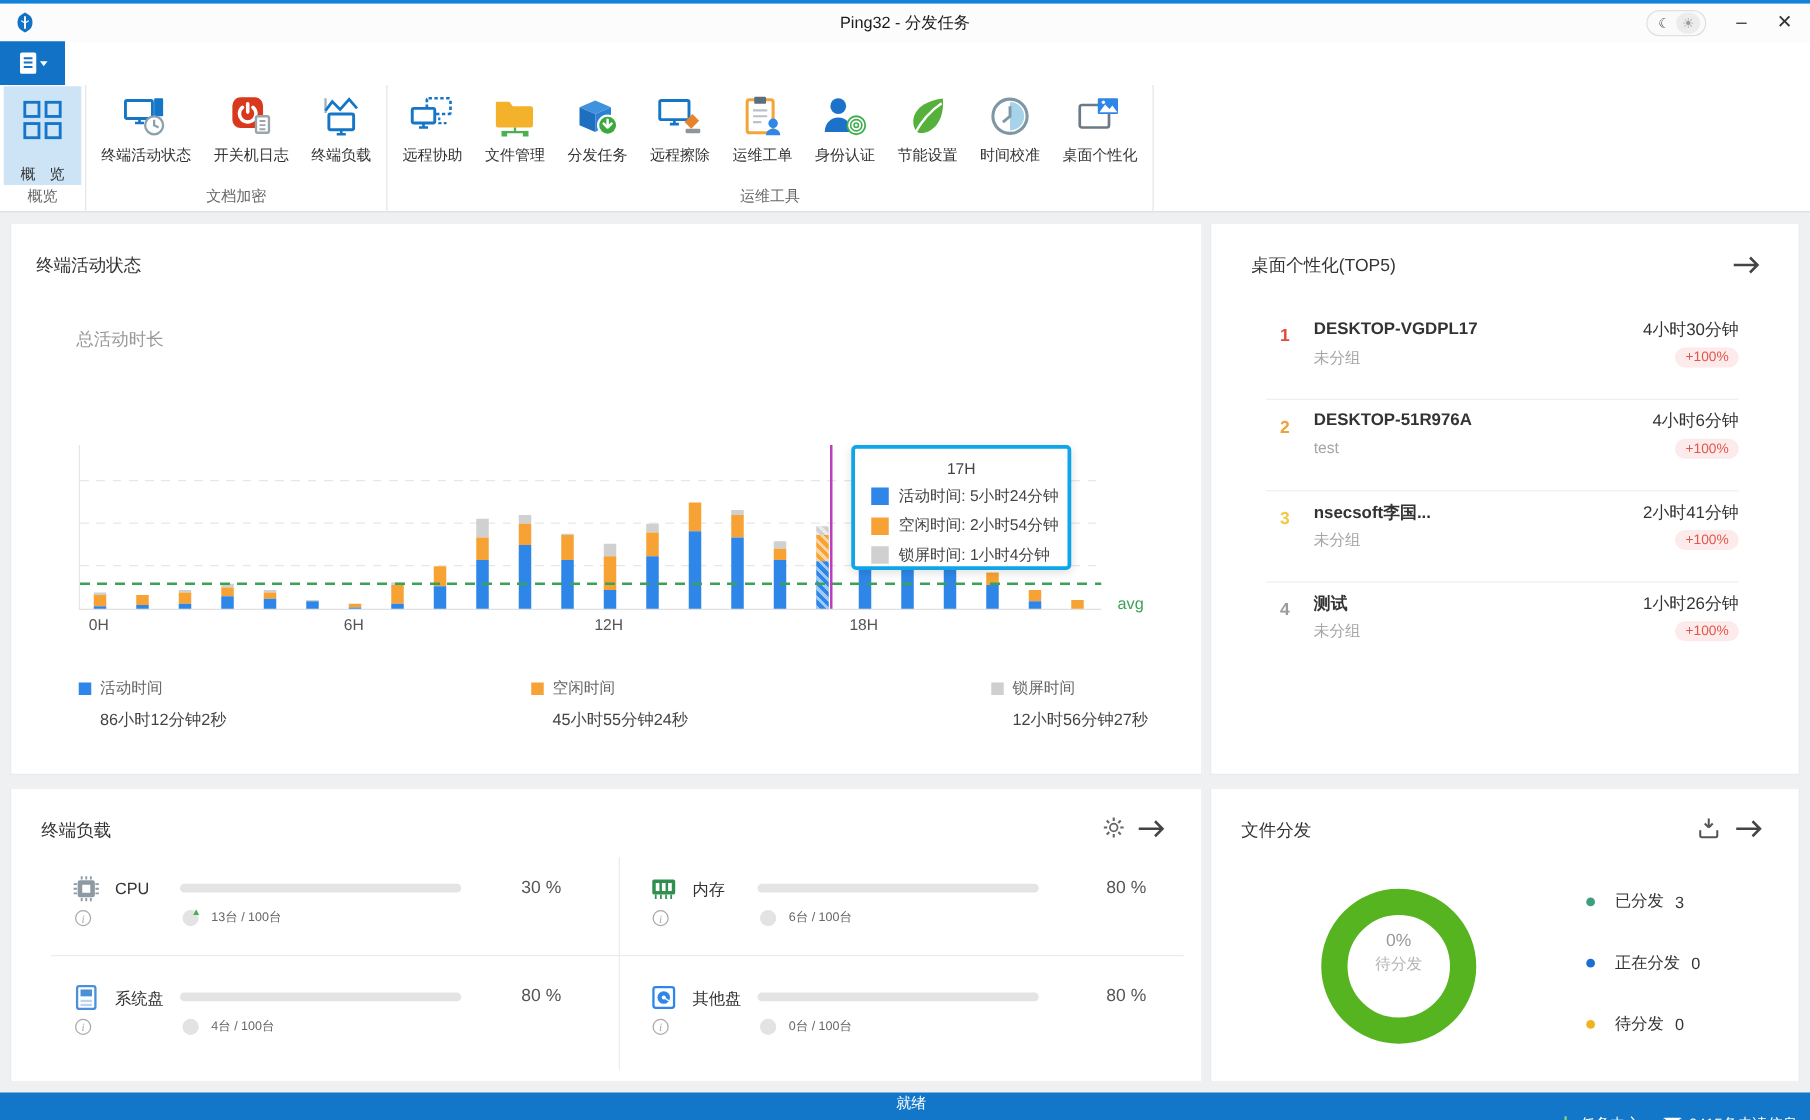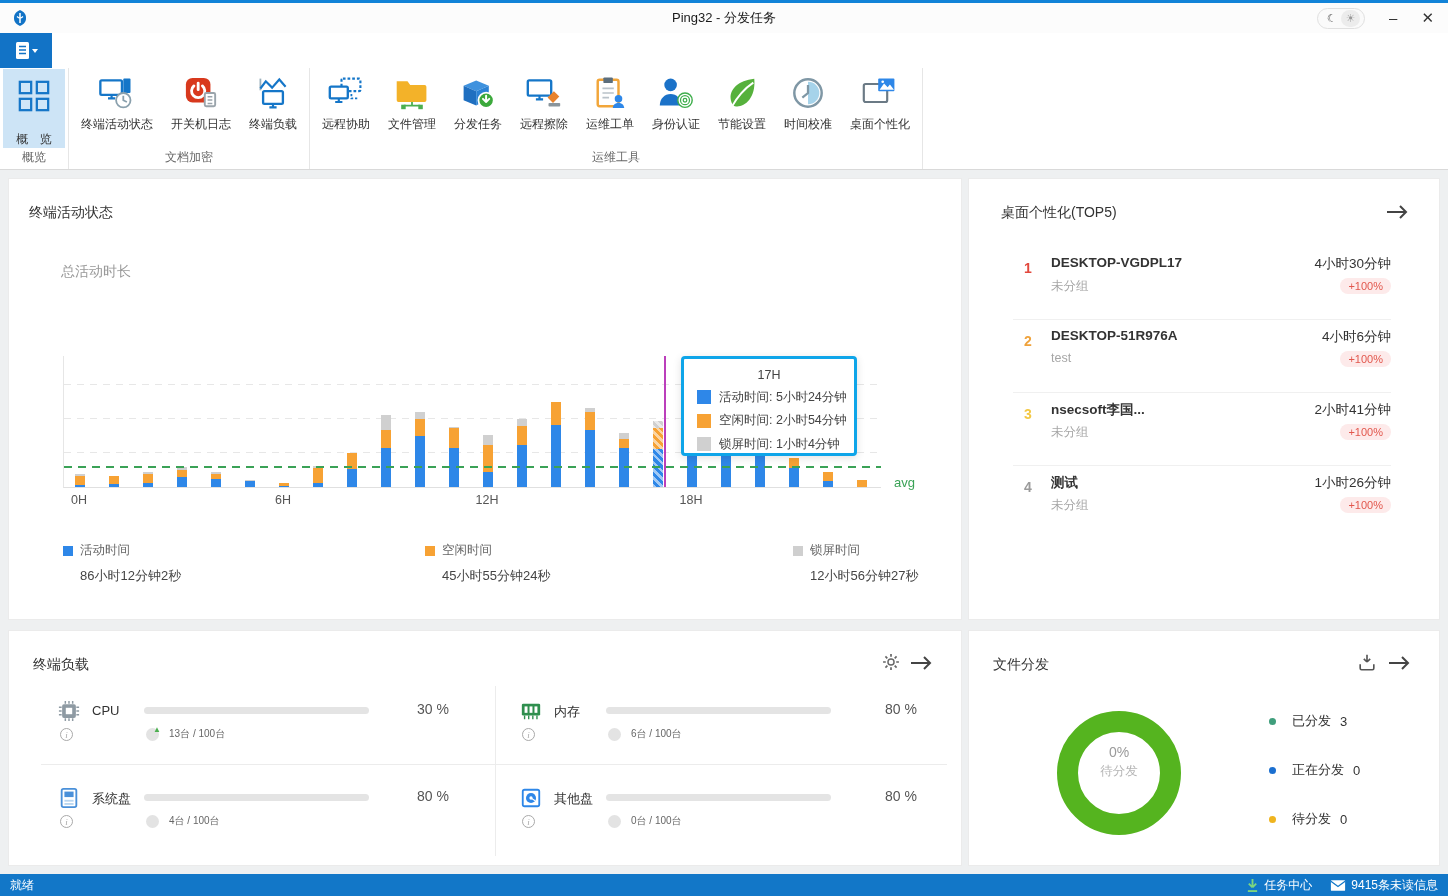--- a/index.html
+++ b/index.html
@@ -101,21 +101,21 @@
   .donut-center { position:absolute; left:88px; top:113px; width:124px; text-align:center; }
   .donut-pct { font-size:14px; color:#9a9a9a; }
   .donut-lbl { font-size:12.5px; color:#b5b5b5; margin-top:3px; }
   #dist-legend { position:absolute; left:300px; top:80px; }
   .dl-row { display:flex; align-items:center; height:20px; margin-bottom:29px; }
   .dl-dot { width:7px; height:7px; border-radius:50%; margin-right:16px; }
   .dl-label { font-size:13px; color:#333; }
   .dl-value { font-size:13px; color:#333; margin-left:9px; }
 
   
-  .statusbar { position:absolute; left:0; top:874px; width:100%; height:22px; background:#1277c8; color:#fff; font-size:12px; display:flex; align-items:center; }
+  .statusbar { position:absolute; left:0; top:874px; width:100%; height:22px; background:#1277c8; color:#fff; font-size:12px; display:flex; align-items:center;flex-direction:column; }
   .status-left { margin-left:10px; }
   .status-right { margin-left:auto; display:flex; align-items:center; gap:6px; padding-right:10px; }
   .status-item { display:flex; align-items:center; gap:5px; cursor:pointer; }
   .status-item + .status-item { margin-left:12px; }
 </style>
 </head>
 <body>
 
 <div id="app">
 

